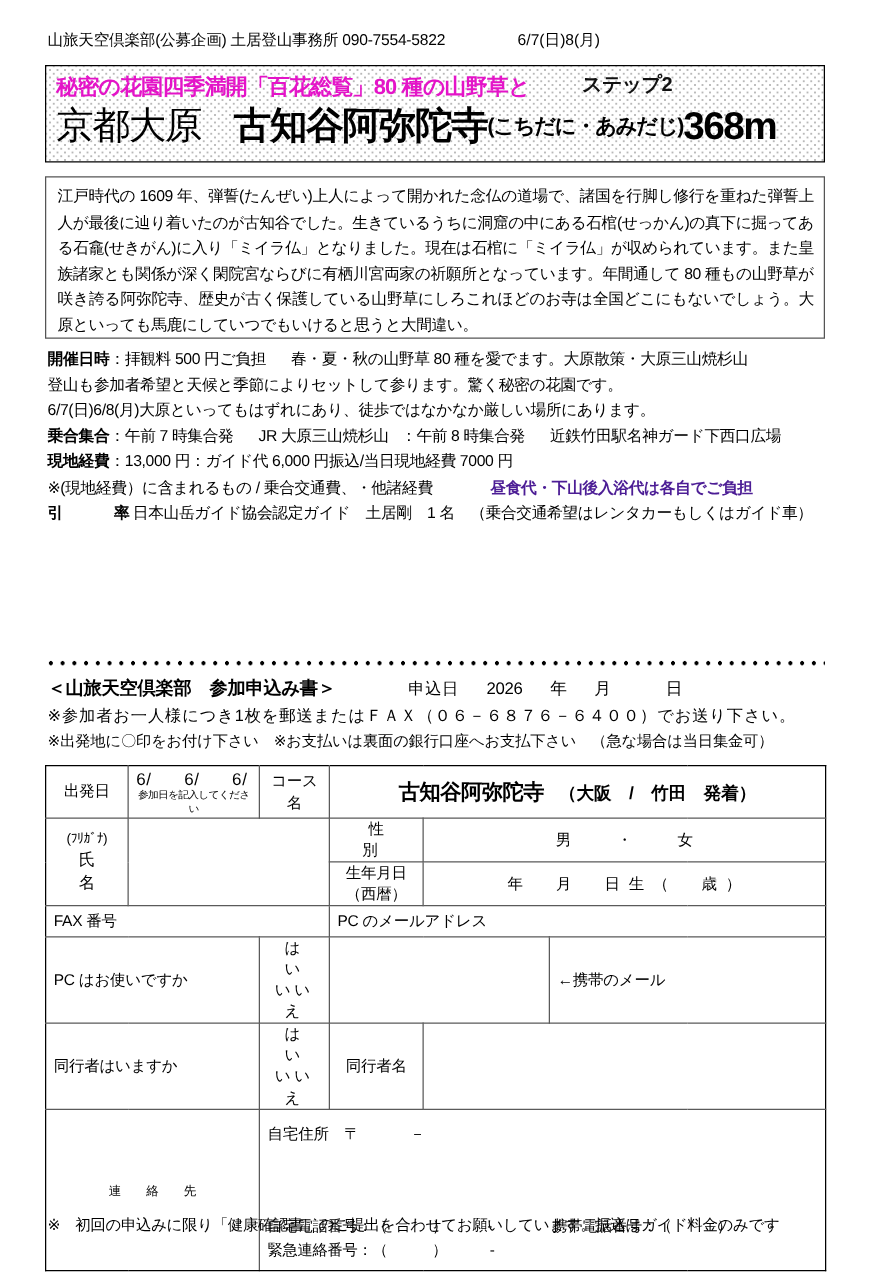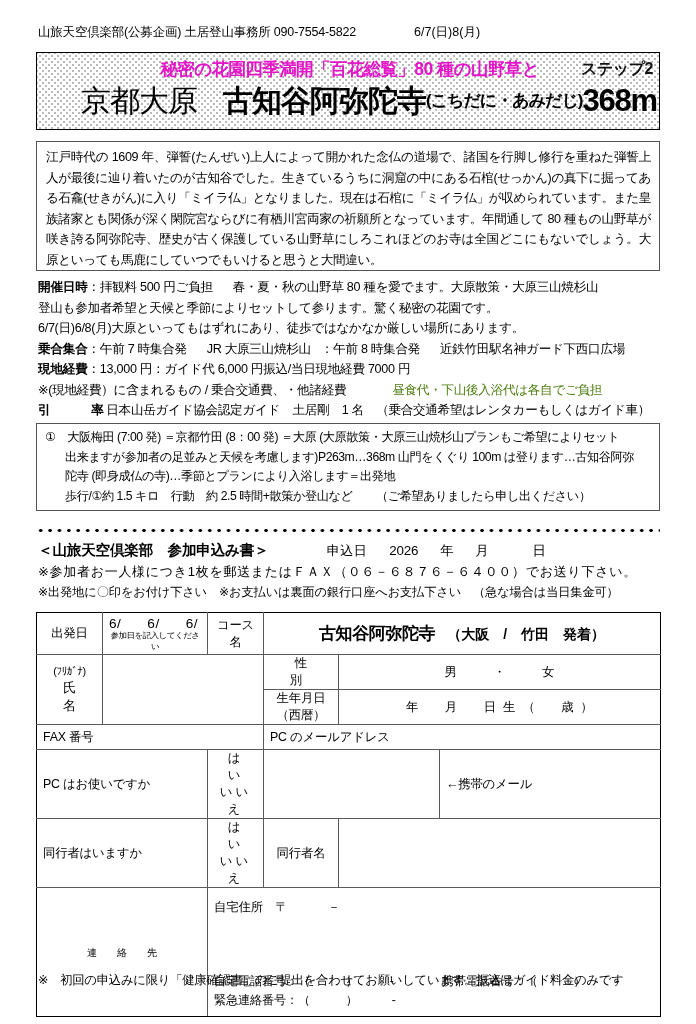--- a/index.html
+++ b/index.html
@@ -52,21 +52,20 @@
     height: 78px;
     box-sizing: border-box;
     border: 1.6px solid #000;
     background-color: #ffffff;
     background-image:
       radial-gradient(#b9b9b9 0.9px, transparent 1px),
       radial-gradient(#b9b9b9 0.9px, transparent 1px);
     background-size: 6px 6px, 6px 6px;
     background-position: 0 0, 3px 3px;
     overflow: hidden;
-    text-align: right;
   }
   .banner-row1 {
     position: absolute;
     left: 8px;
     top: 4px;
     right: 6px;
     height: 24px;
     white-space: nowrap;
   }
   .b1-main {
@@ -149,21 +148,21 @@
     position: absolute;
     left: 38px;
     top: 277px;
     width: 630px;
     font-size: 12.6px;
     line-height: 20.5px;
     letter-spacing: -0.3px;
   }
   .info .ln { white-space: nowrap; }
   .info .lbl { font-weight: bold; letter-spacing: -0.2px; }
-  .info .red { color: #4d7c0f; font-weight: normal; }
+  .info .red { color: #4c1d95; font-weight: bold; }
   .info .sp-s { display: inline-block; width: 10px; }
   .info .sp-m { display: inline-block; width: 20px; }
   .info .sp-xl { display: inline-block; width: 46px; }
   .lead-label {
     display: inline-block;
     width: 56px;
     font-weight: bold;
     letter-spacing: 14px;
   }
 
@@ -360,26 +359,20 @@
       <span class="lbl">現地経費</span><span>：13,000 円：ガイド代 6,000 円振込/当日現地経費 7000 円</span>
     </div>
     <div class="ln">
       <span>※(現地経費）に含まれるもの / 乗合交通費、・他諸経費</span><span class="sp-xl"></span><span class="red">昼食代・下山後入浴代は各自でご負担</span>
     </div>
     <div class="ln">
       <span class="lead-label">引　率</span><span>：日本山岳ガイド協会認定ガイド　土居剛　1 名　（乗合交通希望はレンタカーもしくはガイド車）</span>
     </div>
   </div>
 
-  <div class="itin">
-    <div class="iline">①　大阪梅田 (7:00 発) ＝京都竹田 (8：00 発) ＝大原 (大原散策・大原三山焼杉山プランもご希望によりセット</div>
-    <div class="iline indent">出来ますが参加者の足並みと天候を考慮します)P263m…368m 山門をくぐり 100m は登ります…古知谷阿弥</div>
-    <div class="iline indent">陀寺 (即身成仏の寺)…季節とプランにより入浴します＝出発地</div>
-    <div class="iline indent">歩行/①約 1.5 キロ　行動　約 2.5 時間+散策か登山など　　（ご希望ありましたら申し出ください）</div>
-  </div>
 
   <div class="dotsep"></div>
 
   <div class="apphdr">
     <div>
       <span class="title">＜山旅天空倶楽部　参加申込み書＞</span><span class="appdate">申込日</span><span class="ad-sp"></span><span>2026</span><span class="ad-sp"></span><span>年</span><span class="ad-sp"></span><span>月</span><span class="ad-sp"></span><span class="ad-sp"></span><span>日</span>
     </div>
     <div class="note">※参加者お一人様につき1枚を郵送またはＦＡＸ（０６－６８７６－６４００）でお送り下さい。</div>
     <div class="note2">
       <span>※出発地に〇印をお付け下さい</span><span class="n2-sp"></span><span>※お支払いは裏面の銀行口座へお支払下さい</span><span class="n2-sp"></span><span>（急な場合は当日集金可）</span>

